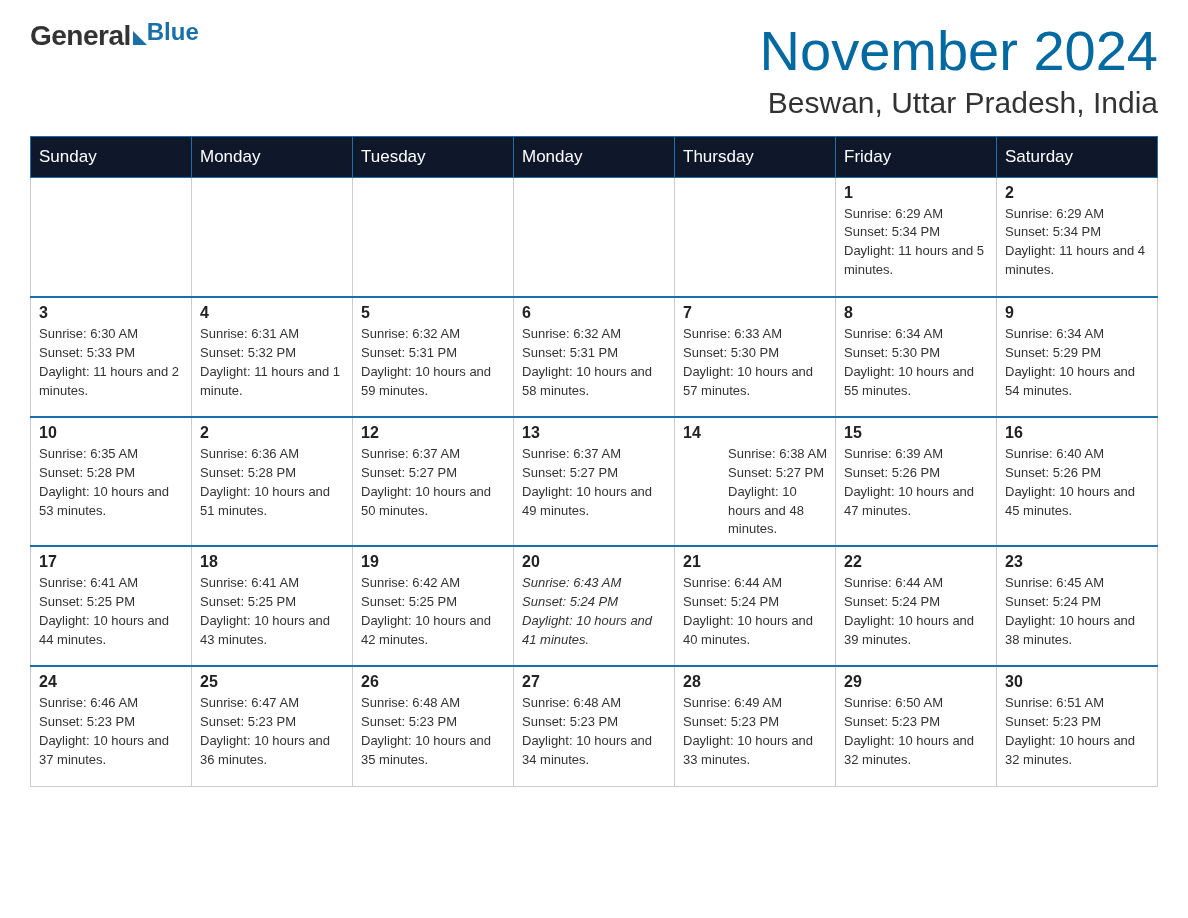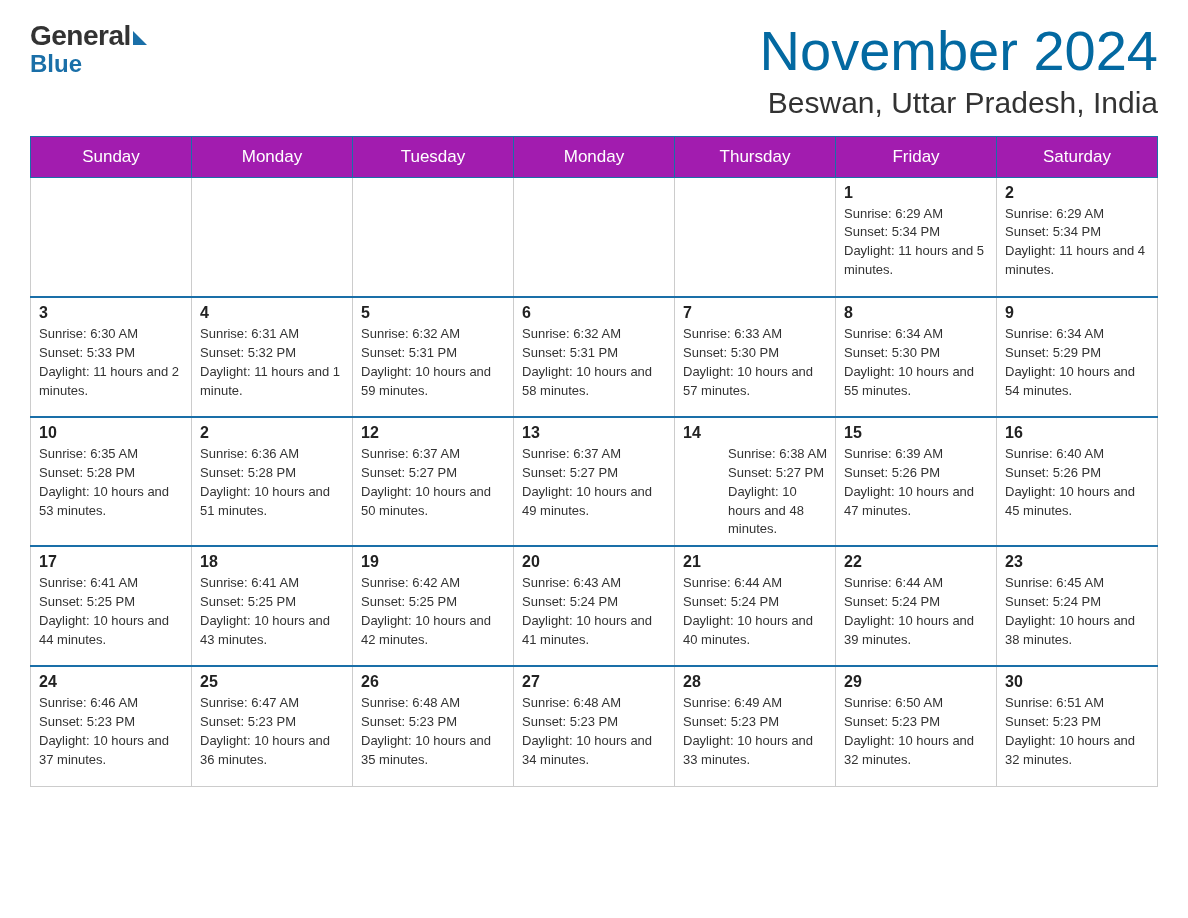--- a/index.html
+++ b/index.html
@@ -11,21 +11,21 @@
       padding: 20px 30px;
     }
     .header {
       display: flex;
       justify-content: space-between;
       align-items: flex-start;
       margin-bottom: 16px;
     }
     .logo {
       display: flex;
-      flex-direction: column;
+      flex-direction: row;
       align-items: flex-start;
     }
     .logo-top {
       display: flex;
       align-items: center;
     }
     .logo-general {
       font-size: 28px;
       font-weight: bold;
       color: #333;
@@ -60,26 +60,26 @@
       font-size: 30px;
       color: #333;
       margin-top: 4px;
     }
     table {
       width: 100%;
       border-collapse: collapse;
       table-layout: fixed;
     }
     thead tr th {
-      background-color: #a21caf;
+      background-color: #0f172a;
       color: #fff;
       font-size: 17px;
       font-weight: normal;
       padding: 10px 8px;
-      text-align: center;
+      text-align: left;
       border: 1px solid #1a6fa8;
     }
     tbody tr td {
       border: 1px solid #ccc;
       vertical-align: top;
       padding: 6px 8px;
       min-height: 90px;
       height: 120px;
     }
     tbody tr {
@@ -255,21 +255,21 @@
 Daylight: 10 hours and 43 minutes.</div>
         </td>
         <td>
           <span class="day-num">19</span>
           <div class="day-info" style="white-space: pre-line;">Sunrise: 6:42 AM
 Sunset: 5:25 PM
 Daylight: 10 hours and 42 minutes.</div>
         </td>
         <td>
           <span class="day-num">20</span>
-          <div class="day-info" style="white-space: pre-line;">Sunrise: 6:43 AM
+          <div class="day-info" style="white-space: pre-line; font-style: italic;">Sunrise: 6:43 AM
 Sunset: 5:24 PM
 Daylight: 10 hours and 41 minutes.</div>
         </td>
         <td>
           <span class="day-num">21</span>
           <div class="day-info" style="white-space: pre-line;">Sunrise: 6:44 AM
 Sunset: 5:24 PM
 Daylight: 10 hours and 40 minutes.</div>
         </td>
         <td>

